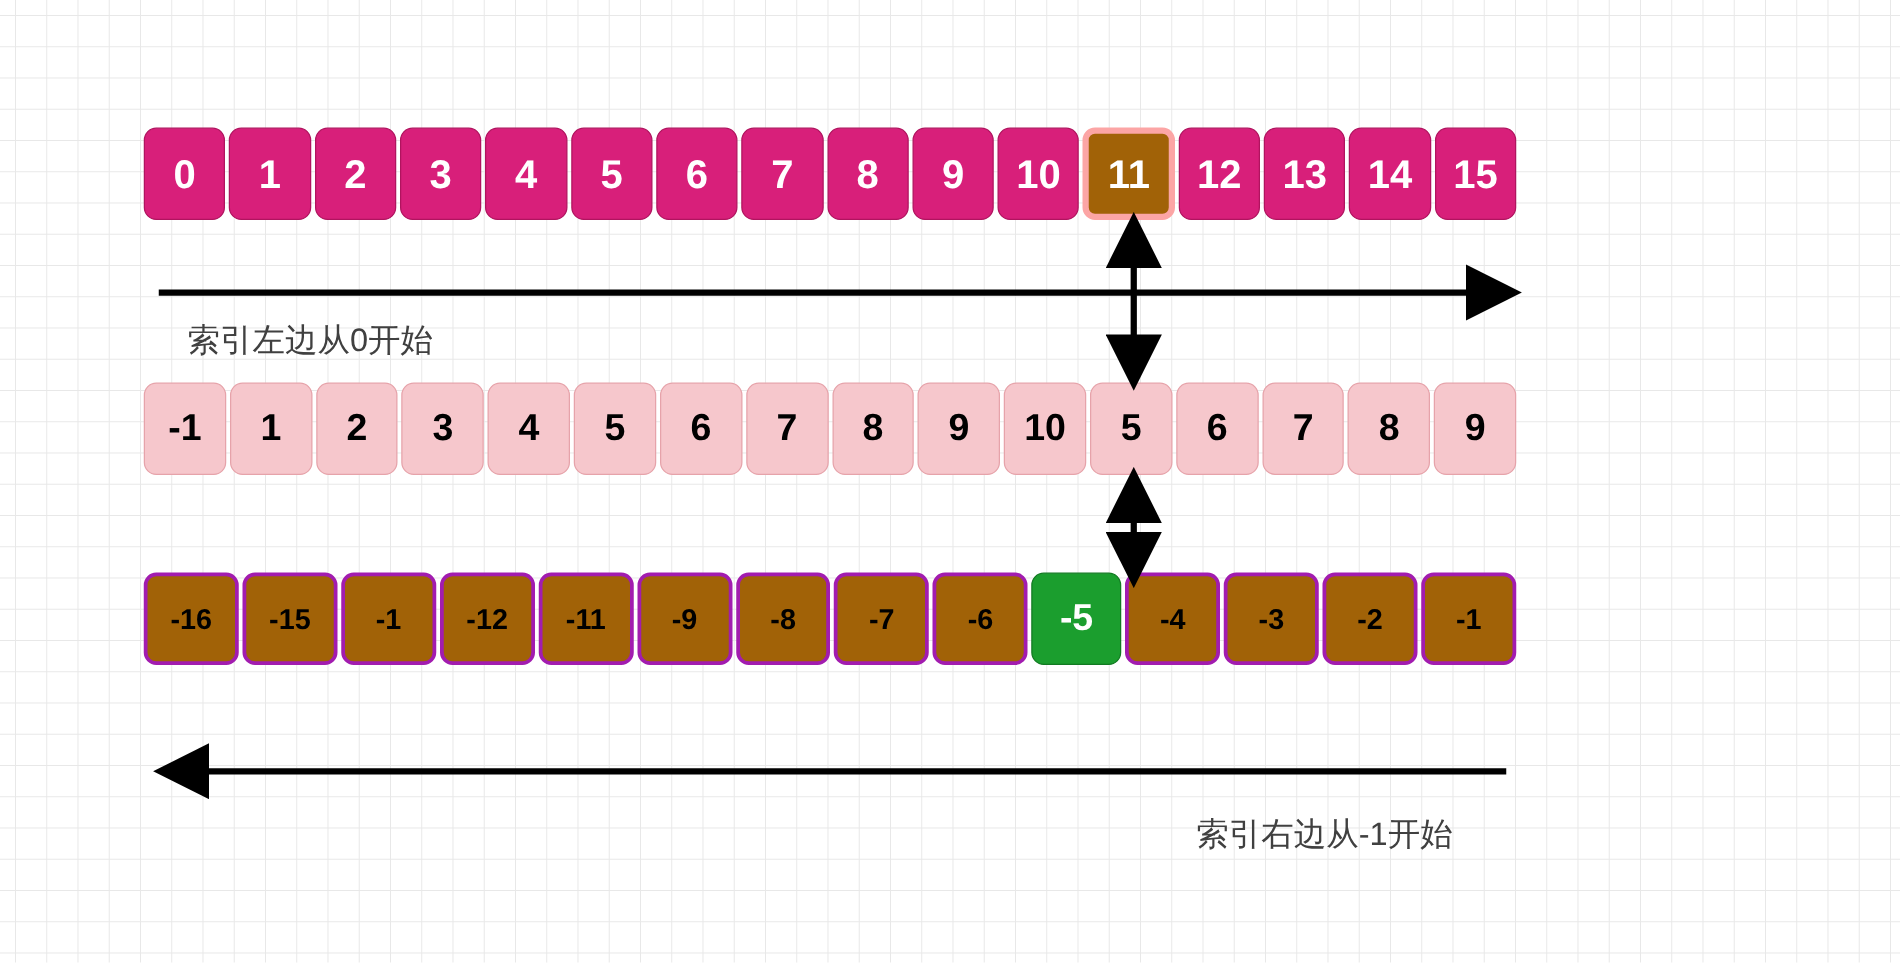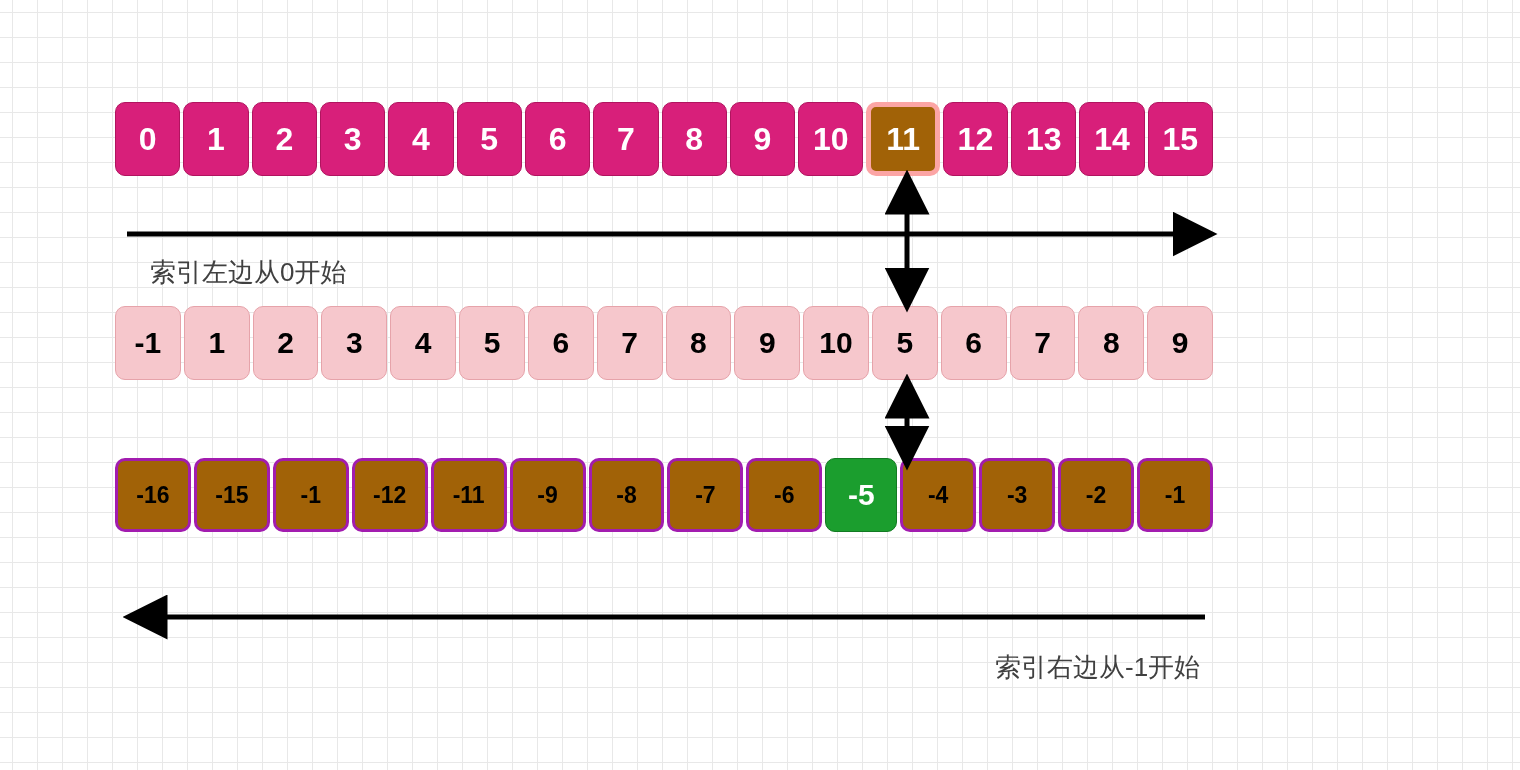--- a/index.html
+++ b/index.html
@@ -155,13 +155,13 @@
 
   <line x1="907" y1="192" x2="907" y2="290" stroke="#000" stroke-width="5" marker-start="url(#arrow-both)" marker-end="url(#arrow-both)"></line>
 
   <line x1="907" y1="396" x2="907" y2="448" stroke="#000" stroke-width="5" marker-start="url(#arrow-both)" marker-end="url(#arrow-both)"></line>
 
   <line x1="1205" y1="617" x2="130" y2="617" stroke="#000" stroke-width="5" marker-end="url(#arrow-r)"></line>
 </svg>
 
 <div class="lbl" style="left:150px; top:255px;">索引左边从0开始</div>
 
-<div class="lbl" style="left:995px; top:650px;">索引右边从-1开始</div>
+<div class="lbl" style="left:957px; top:650px;">索引右边从-1开始</div>
 
 </body></html>

